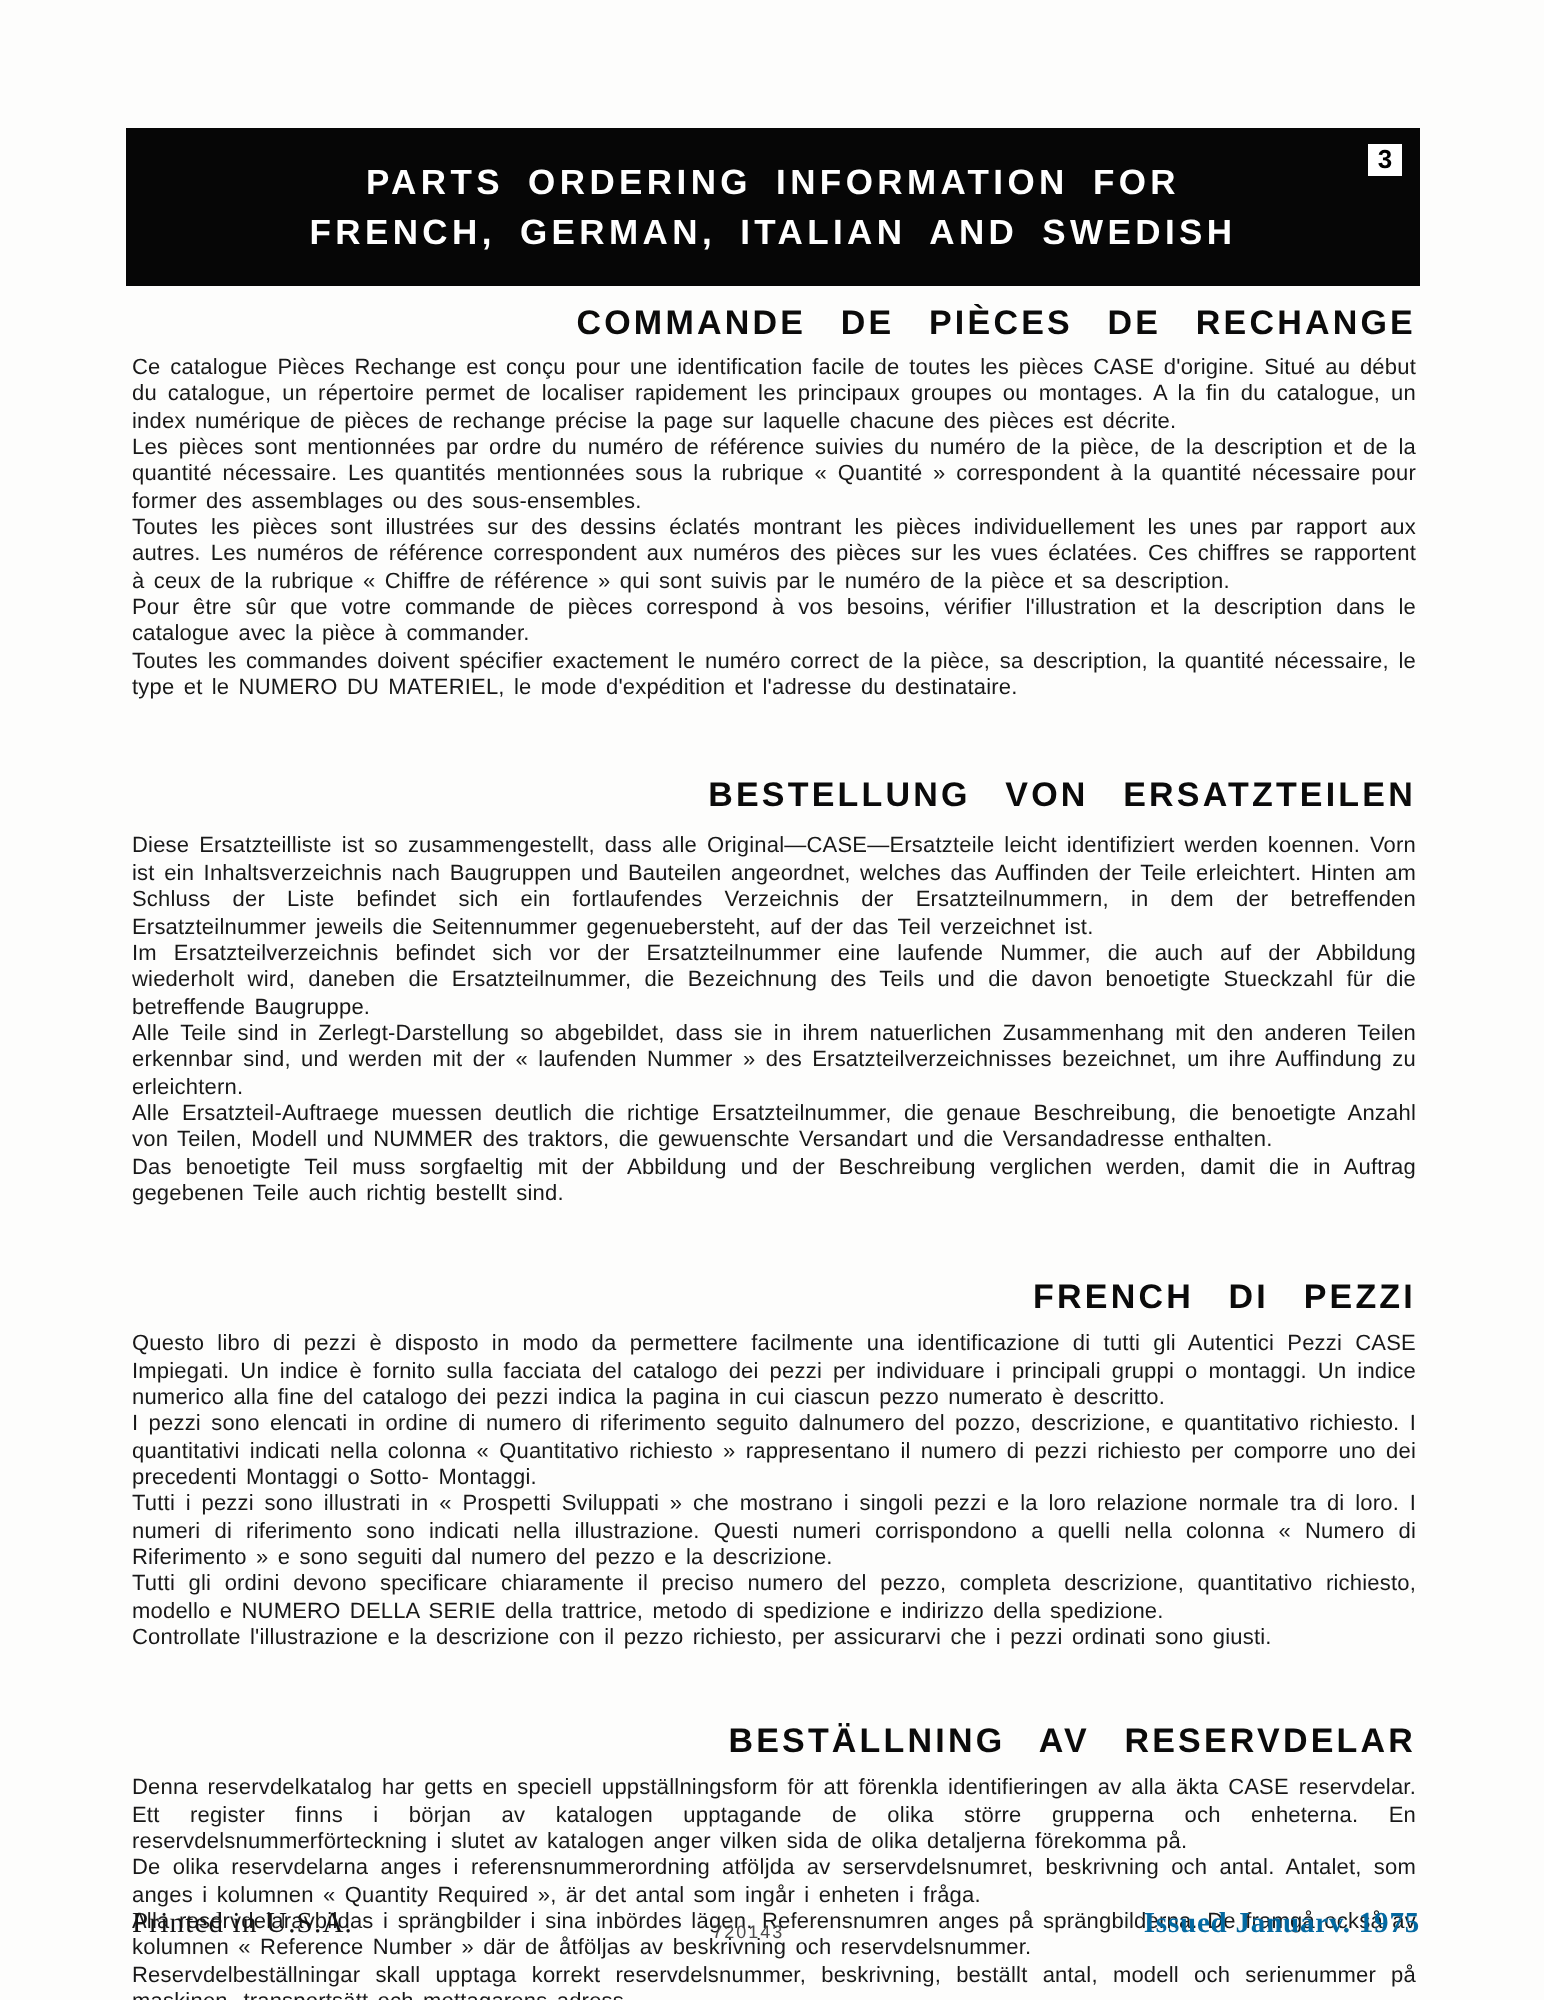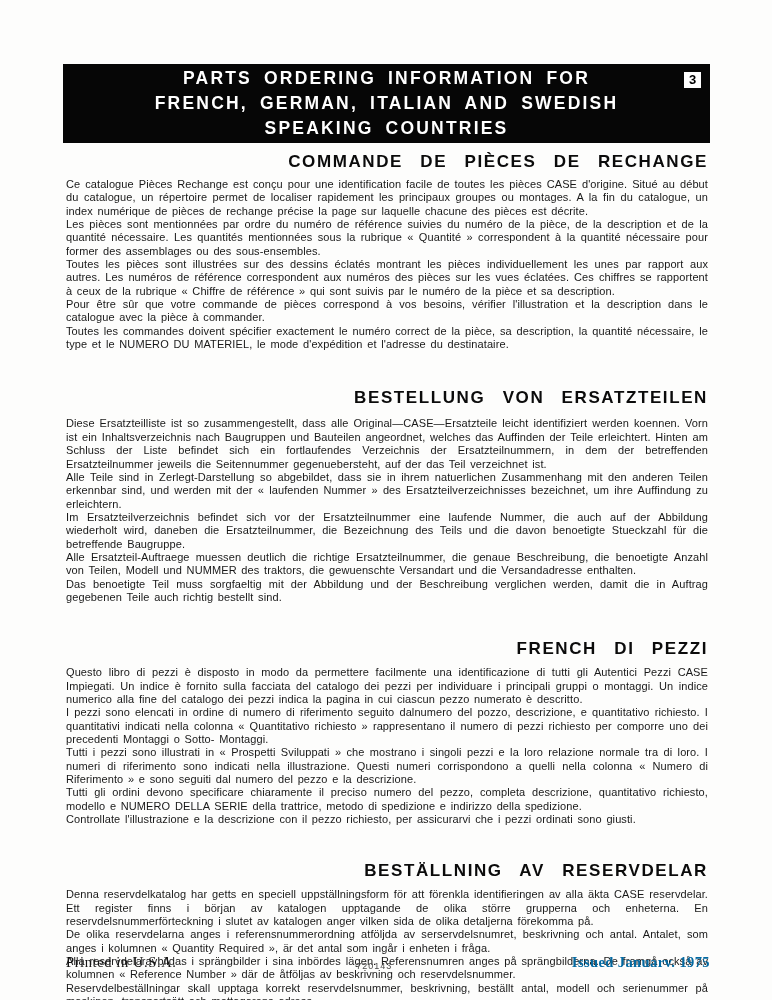--- a/index.html
+++ b/index.html
@@ -107,43 +107,42 @@
   }
 </style>
 </head>
 <body>
 
 <div class="page">
 
   <header class="banner">
     <div class="banner-line">PARTS ORDERING INFORMATION FOR</div>
     <div class="banner-line">FRENCH, GERMAN, ITALIAN AND SWEDISH</div>
-    <div class="banner-line">SPEAKING COUNTRIES</div>
     <div class="page-number-badge">3</div>
   </header>
 
   <main class="content">
 
     <section class="sec-french">
       <h2 class="section-title">COMMANDE DE PIÈCES DE RECHANGE</h2>
       <div class="section-body">
         <p>Ce catalogue Pièces Rechange est conçu pour une identification facile de toutes les pièces CASE d'origine. Situé au début du catalogue, un répertoire permet de localiser rapidement les principaux groupes ou montages. A la fin du catalogue, un index numérique de pièces de rechange précise la page sur laquelle chacune des pièces est décrite.</p>
         <p>Les pièces sont mentionnées par ordre du numéro de référence suivies du numéro de la pièce, de la description et de la quantité nécessaire. Les quantités mentionnées sous la rubrique « Quantité » correspondent à la quantité nécessaire pour former des assemblages ou des sous-ensembles.</p>
         <p>Toutes les pièces sont illustrées sur des dessins éclatés montrant les pièces individuellement les unes par rapport aux autres. Les numéros de référence correspondent aux numéros des pièces sur les vues éclatées. Ces chiffres se rapportent à ceux de la rubrique « Chiffre de référence » qui sont suivis par le numéro de la pièce et sa description.</p>
         <p>Pour être sûr que votre commande de pièces correspond à vos besoins, vérifier l'illustration et la description dans le catalogue avec la pièce à commander.</p>
         <p>Toutes les commandes doivent spécifier exactement le numéro correct de la pièce, sa description, la quantité nécessaire, le type et le NUMERO DU MATERIEL, le mode d'expédition et l'adresse du destinataire.</p>
       </div>
     </section>
 
     <section class="sec-german">
       <h2 class="section-title">BESTELLUNG VON ERSATZTEILEN</h2>
       <div class="section-body">
         <p>Diese Ersatzteilliste ist so zusammengestellt, dass alle Original—CASE—Ersatzteile leicht identifiziert werden koennen. Vorn ist ein Inhaltsverzeichnis nach Baugruppen und Bauteilen angeordnet, welches das Auffinden der Teile erleichtert. Hinten am Schluss der Liste befindet sich ein fortlaufendes Verzeichnis der Ersatzteilnummern, in dem der betreffenden Ersatzteilnummer jeweils die Seitennummer gegenuebersteht, auf der das Teil verzeichnet ist.</p>
+        <p>Im Ersatzteilverzeichnis befindet sich vor der Ersatzteilnummer eine laufende Nummer, die auch auf der Abbildung wiederholt wird, daneben die Ersatzteilnummer, die Bezeichnung des Teils und die davon benoetigte Stueckzahl für die betreffende Baugruppe.</p>
         <p>Alle Teile sind in Zerlegt-Darstellung so abgebildet, dass sie in ihrem natuerlichen Zusammenhang mit den anderen Teilen erkennbar sind, und werden mit der « laufenden Nummer » des Ersatzteilverzeichnisses bezeichnet, um ihre Auffindung zu erleichtern.</p>
-        <p>Im Ersatzteilverzeichnis befindet sich vor der Ersatzteilnummer eine laufende Nummer, die auch auf der Abbildung wiederholt wird, daneben die Ersatzteilnummer, die Bezeichnung des Teils und die davon benoetigte Stueckzahl für die betreffende Baugruppe.</p>
         <p>Alle Ersatzteil-Auftraege muessen deutlich die richtige Ersatzteilnummer, die genaue Beschreibung, die benoetigte Anzahl von Teilen, Modell und NUMMER des traktors, die gewuenschte Versandart und die Versandadresse enthalten.</p>
         <p>Das benoetigte Teil muss sorgfaeltig mit der Abbildung und der Beschreibung verglichen werden, damit die in Auftrag gegebenen Teile auch richtig bestellt sind.</p>
       </div>
     </section>
 
     <section class="sec-italian">
       <h2 class="section-title">FRENCH DI PEZZI</h2>
       <div class="section-body">
         <p>Questo libro di pezzi è disposto in modo da permettere facilmente una identificazione di tutti gli Autentici Pezzi CASE Impiegati. Un indice è fornito sulla facciata del catalogo dei pezzi per individuare i principali gruppi o montaggi. Un indice numerico alla fine del catalogo dei pezzi indica la pagina in cui ciascun pezzo numerato è descritto.</p>
         <p>I pezzi sono elencati in ordine di numero di riferimento seguito dalnumero del pozzo, descrizione, e quantitativo richiesto. I quantitativi indicati nella colonna « Quantitativo richiesto » rappresentano il numero di pezzi richiesto per comporre uno dei precedenti Montaggi o Sotto- Montaggi.</p>

